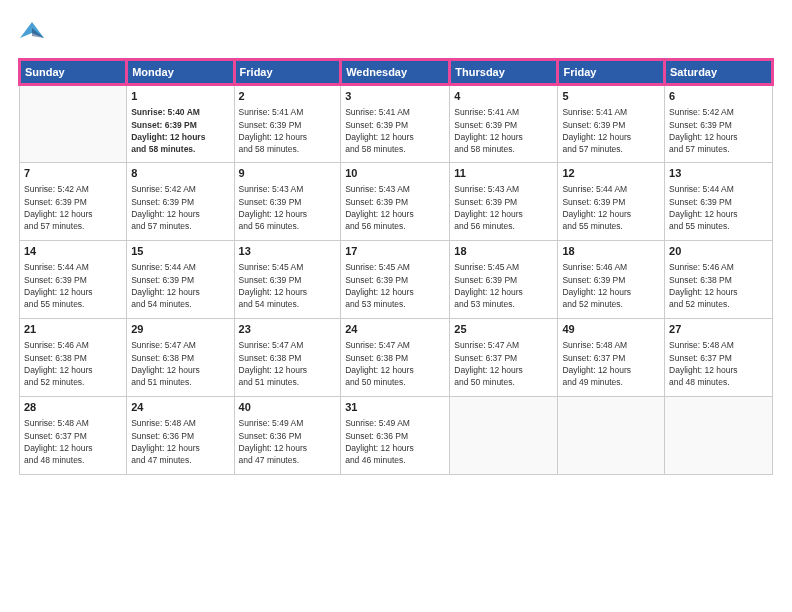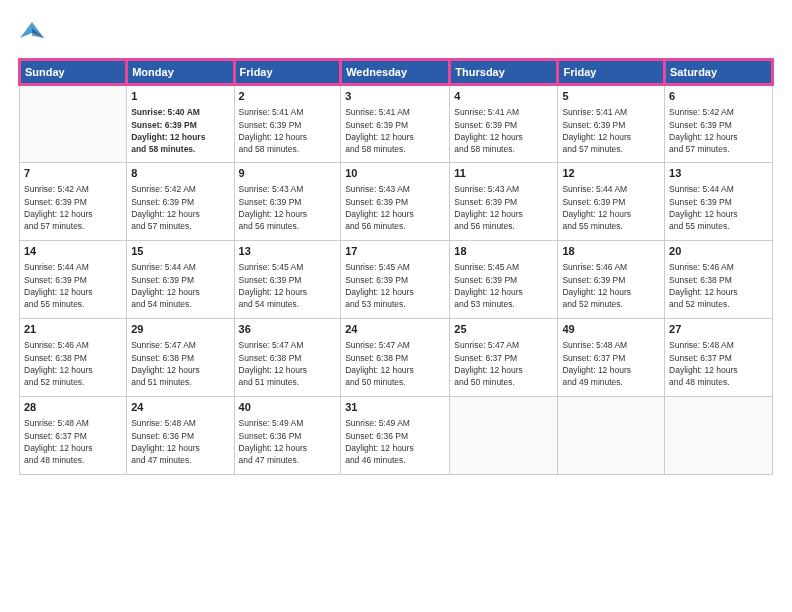--- a/index.html
+++ b/index.html
@@ -291,21 +291,21 @@
 and 52 minutes.</div>
           </td>
           <td>
             <span class="day-num">29</span>
             <div class="day-info" style="white-space: pre-line;">Sunrise: 5:47 AM
 Sunset: 6:38 PM
 Daylight: 12 hours
 and 51 minutes.</div>
           </td>
           <td>
-            <span class="day-num">36</span>
+            <span class="day-num">23</span>
             <div class="day-info" style="white-space: pre-line;">Sunrise: 5:47 AM
 Sunset: 6:38 PM
 Daylight: 12 hours
 and 51 minutes.</div>
           </td>
           <td>
             <span class="day-num">24</span>
             <div class="day-info" style="white-space: pre-line;">Sunrise: 5:47 AM
 Sunset: 6:38 PM
 Daylight: 12 hours

